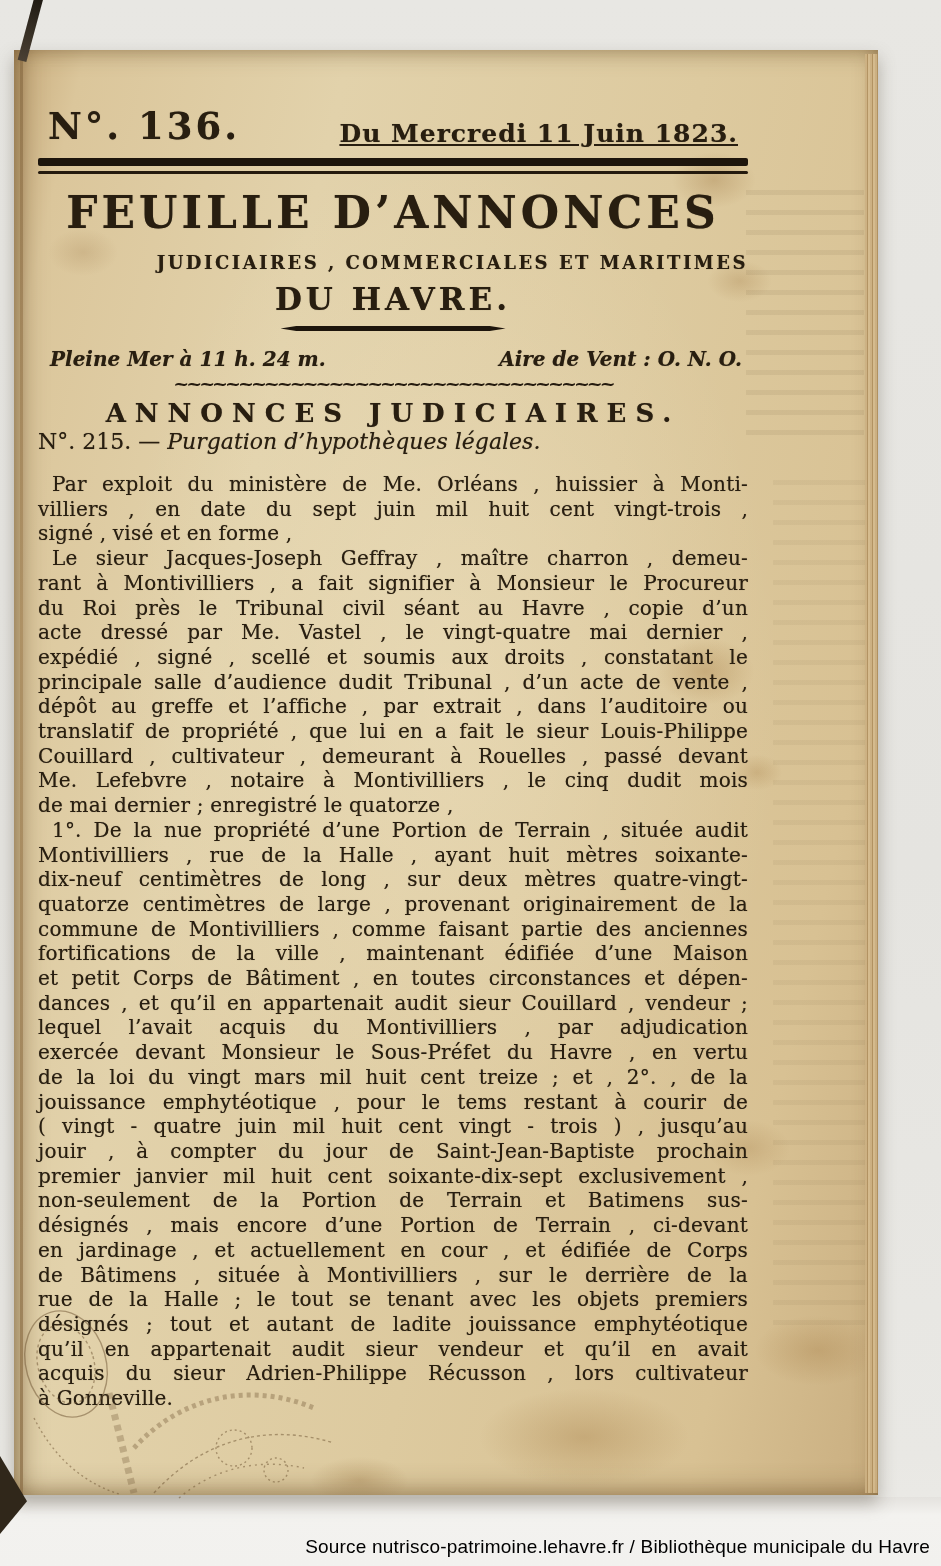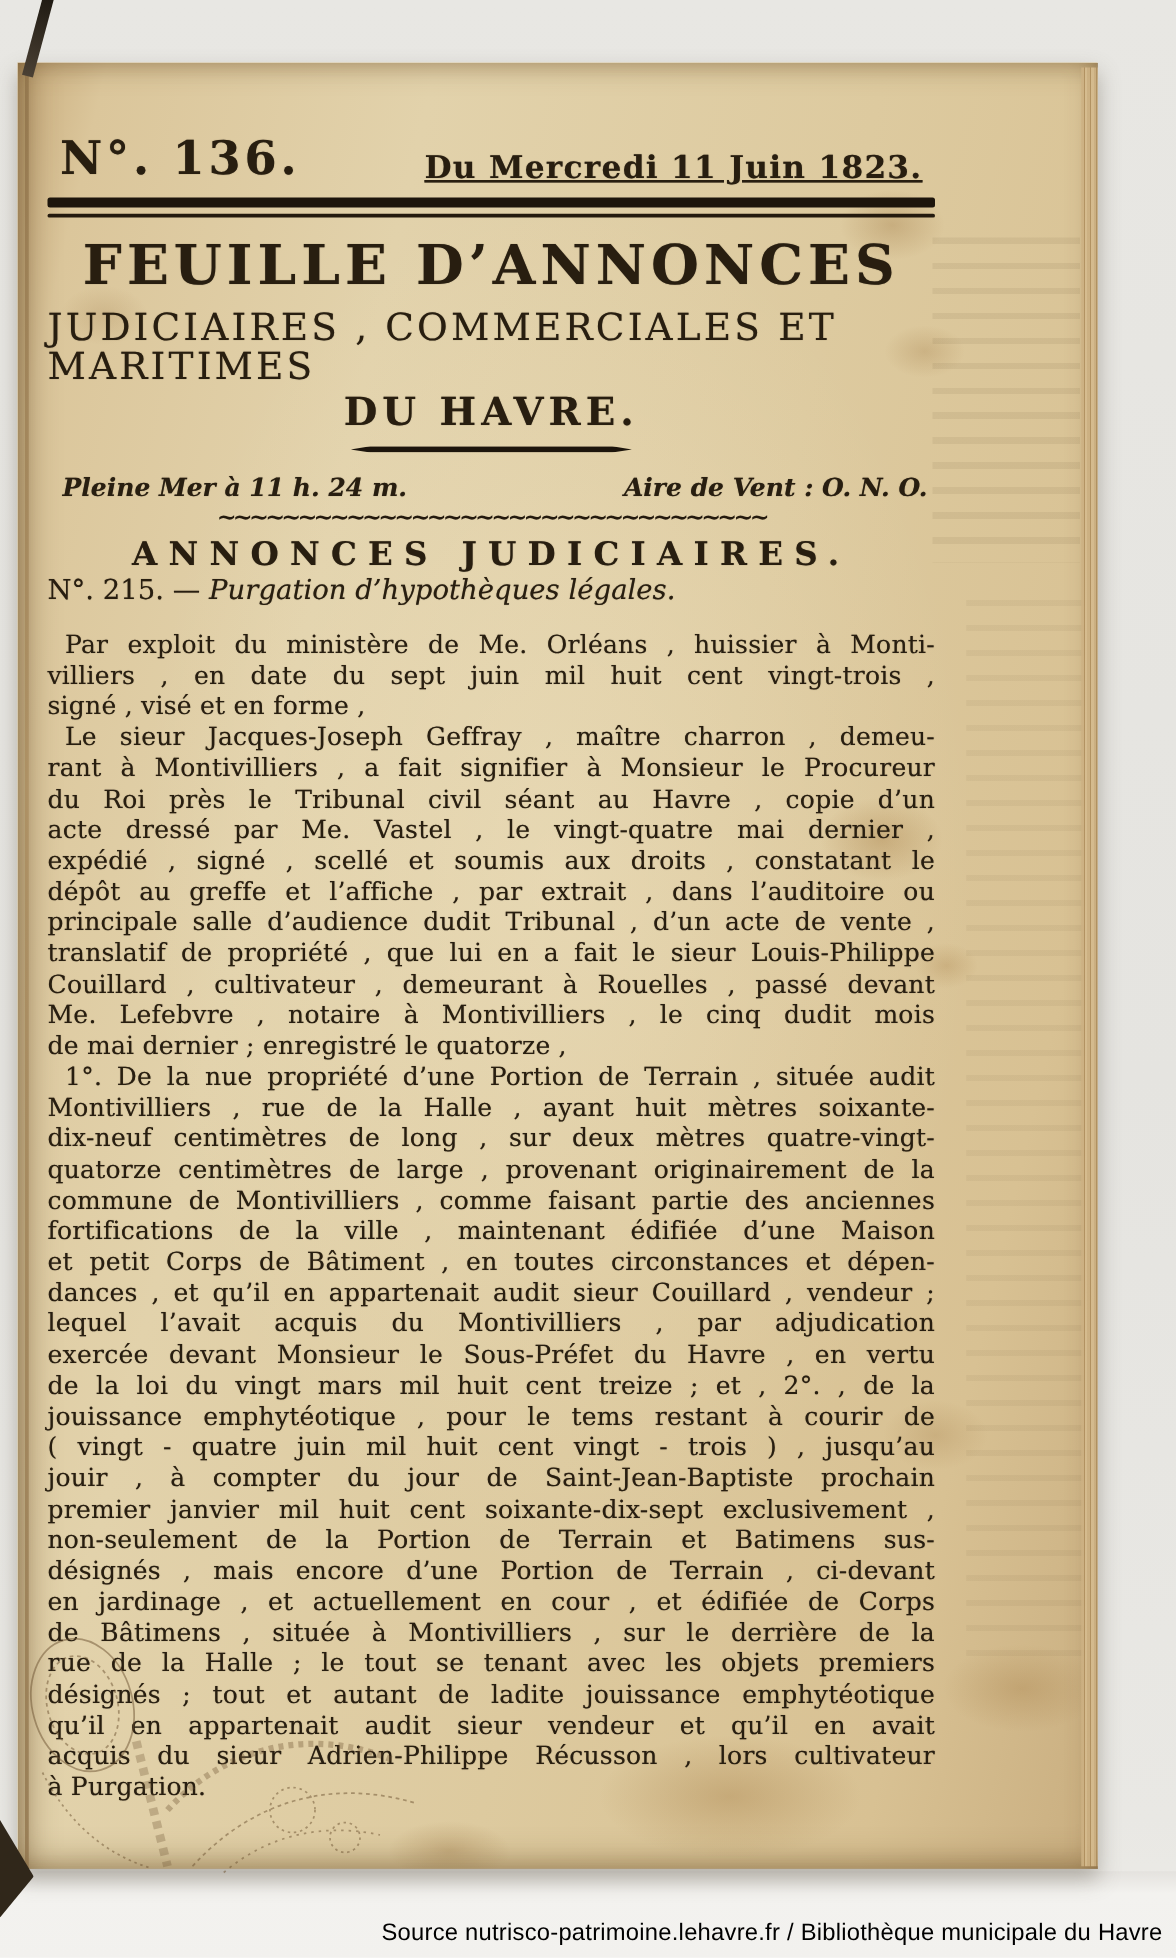--- a/index.html
+++ b/index.html
@@ -42,21 +42,21 @@
   .content{width:710px;margin-left:24px;color:#281e10;}
   .inked{text-shadow:0 0 .7px rgba(40,30,16,.6);}
   
   .header-row{display:flex;justify-content:space-between;align-items:flex-end;
     margin-top:54px;padding:0 4px 0 10px;}
   .issue-no{font-size:37px;font-weight:bold;letter-spacing:3px;}
   .date-line{font-size:25px;font-weight:bold;letter-spacing:1px;padding-right:6px;text-decoration:underline;}
   .rule-thick{height:8px;background:#1d150c;margin-top:10px;border-radius:2px;}
   .rule-thin{height:3px;background:#241a0e;margin-top:5px;border-radius:2px;}
   .title-1{font-size:44px;font-weight:bold;text-align:center;letter-spacing:4px;margin-top:14px;line-height:50px;}
-  .title-2{font-size:30px;font-weight:normal;text-align:left;letter-spacing:2.5px;margin-top:9px;line-height:31px;}
+  .title-2{font-size:18px;font-weight:bold;text-align:right;letter-spacing:2.5px;margin-top:9px;line-height:31px;}
   .title-3{font-size:31px;font-weight:bold;text-align:center;letter-spacing:4px;margin-top:4px;line-height:35px;}
   .taper-rule{width:225px;height:5px;background:#1d150c;margin:9px auto 0;
     clip-path:polygon(0 50%,7% 0,93% 0,100% 50%,93% 100%,7% 100%);}
   
   .tide-row{display:flex;justify-content:space-between;margin-top:15px;padding:0 6px 0 12px;
     font-style:italic;font-weight:bold;font-size:20px;line-height:26px;}
   .wavy{line-height:15px;text-align:center;font-weight:bold;font-size:19px;
     letter-spacing:-3px;margin-top:4px;color:#241a0e;}
   
   .section-heading{font-size:26px;font-weight:bold;text-align:center;
@@ -127,22 +127,22 @@
           <div class="bline">Par exploit du ministère de Me. Orléans , huissier à Monti-</div>
           <div class="bline">villiers , en date du sept juin mil huit cent vingt-trois ,</div>
           <div class="bline short">signé , visé et en forme ,</div>
         </div>
       <div class="para">
           <div class="bline">Le sieur Jacques-Joseph Geffray , maître charron , demeu-</div>
           <div class="bline">rant à Montivilliers , a fait signifier à Monsieur le Procureur</div>
           <div class="bline">du Roi près le Tribunal civil séant au Havre , copie d’un</div>
           <div class="bline">acte dressé par Me. Vastel , le vingt-quatre mai dernier ,</div>
           <div class="bline">expédié , signé , scellé et soumis aux droits , constatant le</div>
+          <div class="bline">principale salle d’audience dudit Tribunal , d’un acte de vente ,</div>
           <div class="bline">dépôt au greffe et l’affiche , par extrait , dans l’auditoire ou</div>
-          <div class="bline">principale salle d’audience dudit Tribunal , d’un acte de vente ,</div>
           <div class="bline">translatif de propriété , que lui en a fait le sieur Louis-Philippe</div>
           <div class="bline">Couillard , cultivateur , demeurant à Rouelles , passé devant</div>
           <div class="bline">Me. Lefebvre , notaire à Montivilliers , le cinq dudit mois</div>
           <div class="bline short">de mai dernier ; enregistré le quatorze ,</div>
         </div>
       <div class="para">
           <div class="bline">1°. De la nue propriété d’une Portion de Terrain , située audit</div>
           <div class="bline">Montivilliers , rue de la Halle , ayant huit mètres soixante-</div>
           <div class="bline">dix-neuf centimètres de long , sur deux mètres quatre-vingt-</div>
           <div class="bline">quatorze centimètres de large , provenant originairement de la</div>
@@ -158,21 +158,21 @@
           <div class="bline">jouir , à compter du jour de Saint-Jean-Baptiste prochain</div>
           <div class="bline">premier janvier mil huit cent soixante-dix-sept exclusivement ,</div>
           <div class="bline">non-seulement de la Portion de Terrain et Batimens sus-</div>
           <div class="bline">désignés , mais encore d’une Portion de Terrain , ci-devant</div>
           <div class="bline">en jardinage , et actuellement en cour , et édifiée de Corps</div>
           <div class="bline">de Bâtimens , située à Montivilliers , sur le derrière de la</div>
           <div class="bline">rue de la Halle ; le tout se tenant avec les objets premiers</div>
           <div class="bline">désignés ; tout et autant de ladite jouissance emphytéotique</div>
           <div class="bline">qu’il en appartenait audit sieur vendeur et qu’il en avait</div>
           <div class="bline">acquis du sieur Adrien-Philippe Récusson , lors cultivateur</div>
-          <div class="bline short">à Purgation.</div>
+          <div class="bline short">à Gonneville.</div>
         </div>
     </div>
   </div>
 
   <div class="ghost g1"></div>
   <div class="ghost g2"></div>
 
   <svg class="stamp" width="330" height="210" viewBox="0 0 330 210" fill="none">
     <g stroke="#6d5332" stroke-width="1.4">
       <ellipse cx="52" cy="66" rx="40" ry="54" transform="rotate(-16 52 66)"></ellipse>

